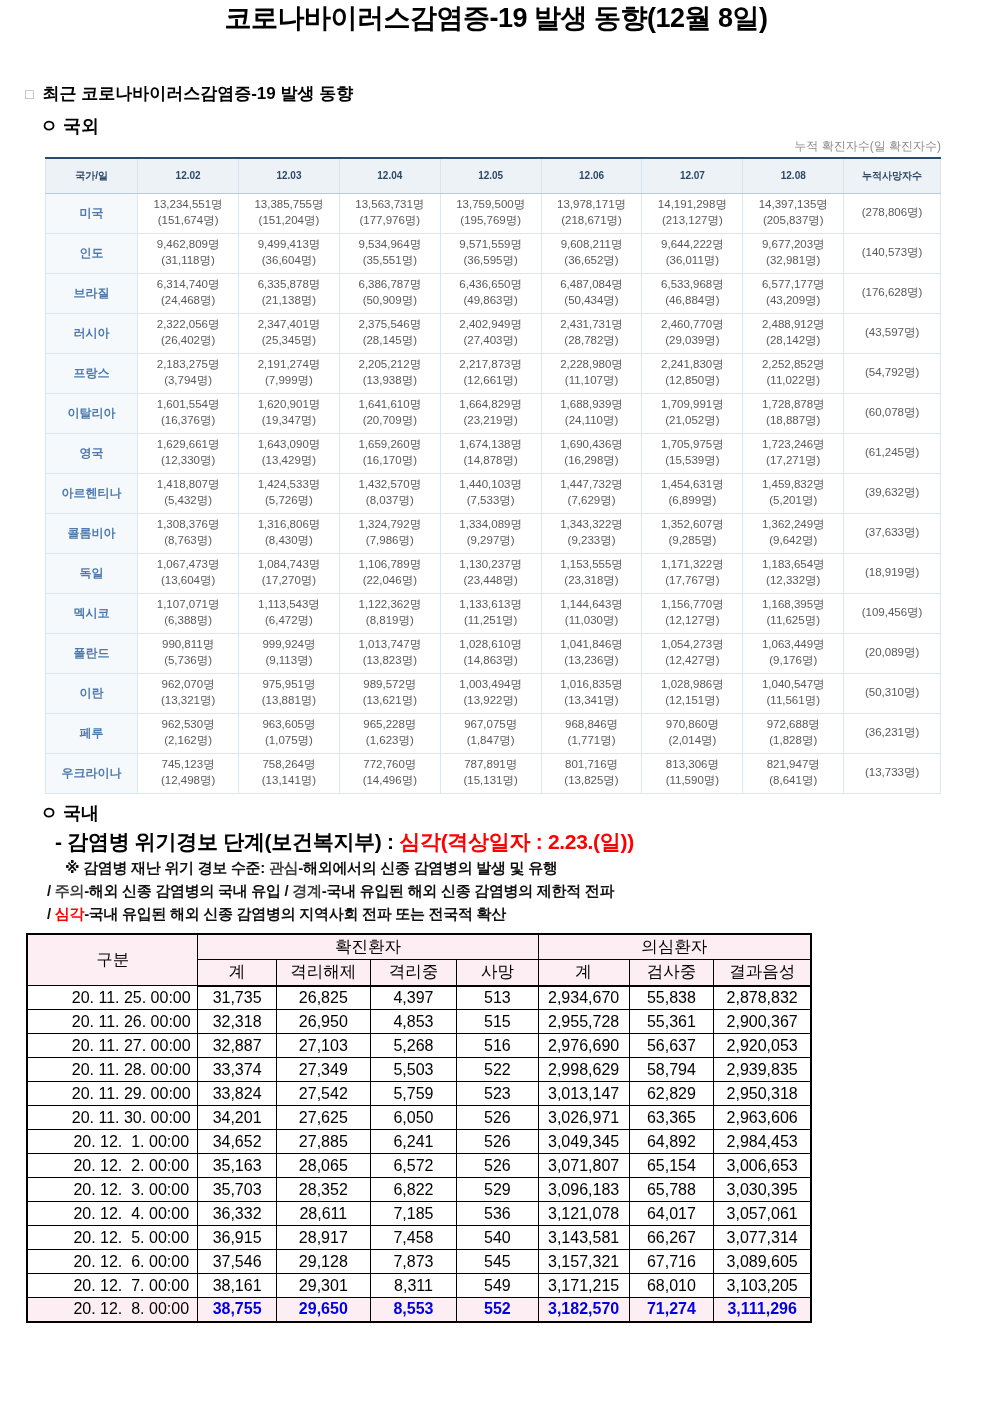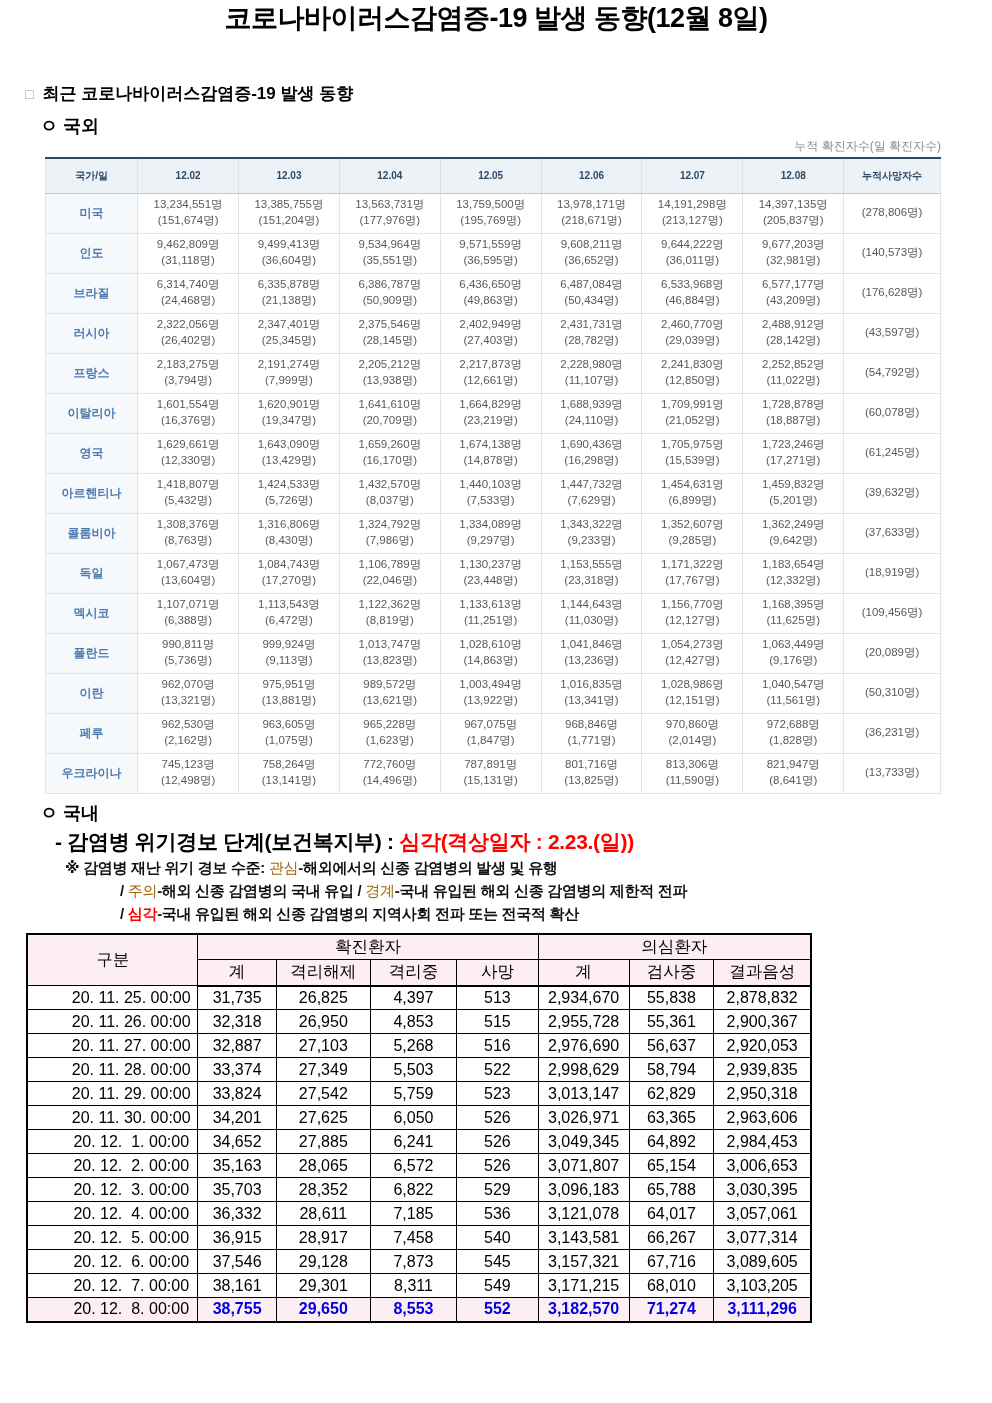--- a/index.html
+++ b/index.html
@@ -23,22 +23,22 @@
     border-left:1px solid #d9e3ed; font-size:10px; font-weight:700; color:#2e4966; height:35px; }
   .ov-row th, .ov-row td { border:1px solid #dce6ef; }
   .ov-country { background:#f6f9fc; color:#4c79ae; font-weight:700; font-size:12px; }
   .ov-cell { font-size:11.5px; color:#595959; text-align:center; white-space:pre-line; line-height:1.38; height:40px; padding:2px 1px; }
 
   
   .dom-label { margin:7px 0 0 40px; font-size:18px; font-weight:700; }
   .alert-line { margin:3px 0 0 55px; font-size:21px; font-weight:700; letter-spacing:-0.3px; }
   .alert-red { color:#ff0000; }
   .note-line { margin-left:65px; font-size:15px; font-weight:600; line-height:23px; letter-spacing:-0.3px; color:#111; }
-  .note-line.indent { margin-left:120px; }
-  .kw-blue { color:#a16207; font-weight:400; }
+  .note-line.indent { margin-left:47px; }
+  .kw-blue { color:#404040; font-weight:700; }
   .kw-red { color:#ff0000; font-weight:700; }
 
   
   .dm-table { width:786px; margin:8px 0 0 26px; table-layout:fixed; border:2px solid #000; }
   .dm-table th, .dm-table td { border:1px solid #000; text-align:center; vertical-align:middle; }
   .dm-table thead th { background:#fdeef4; font-size:16.5px; font-weight:500; height:26px; color:#000; }
   .dm-table thead tr:last-child th { border-bottom:2px solid #000; }
   .dm-date { font-size:16px; white-space:pre; height:24px; color:#000;padding-left:37px; }
   .dm-val { font-size:16px; color:#000; }
   .dm-row.hl { background:#fdeef4; }

